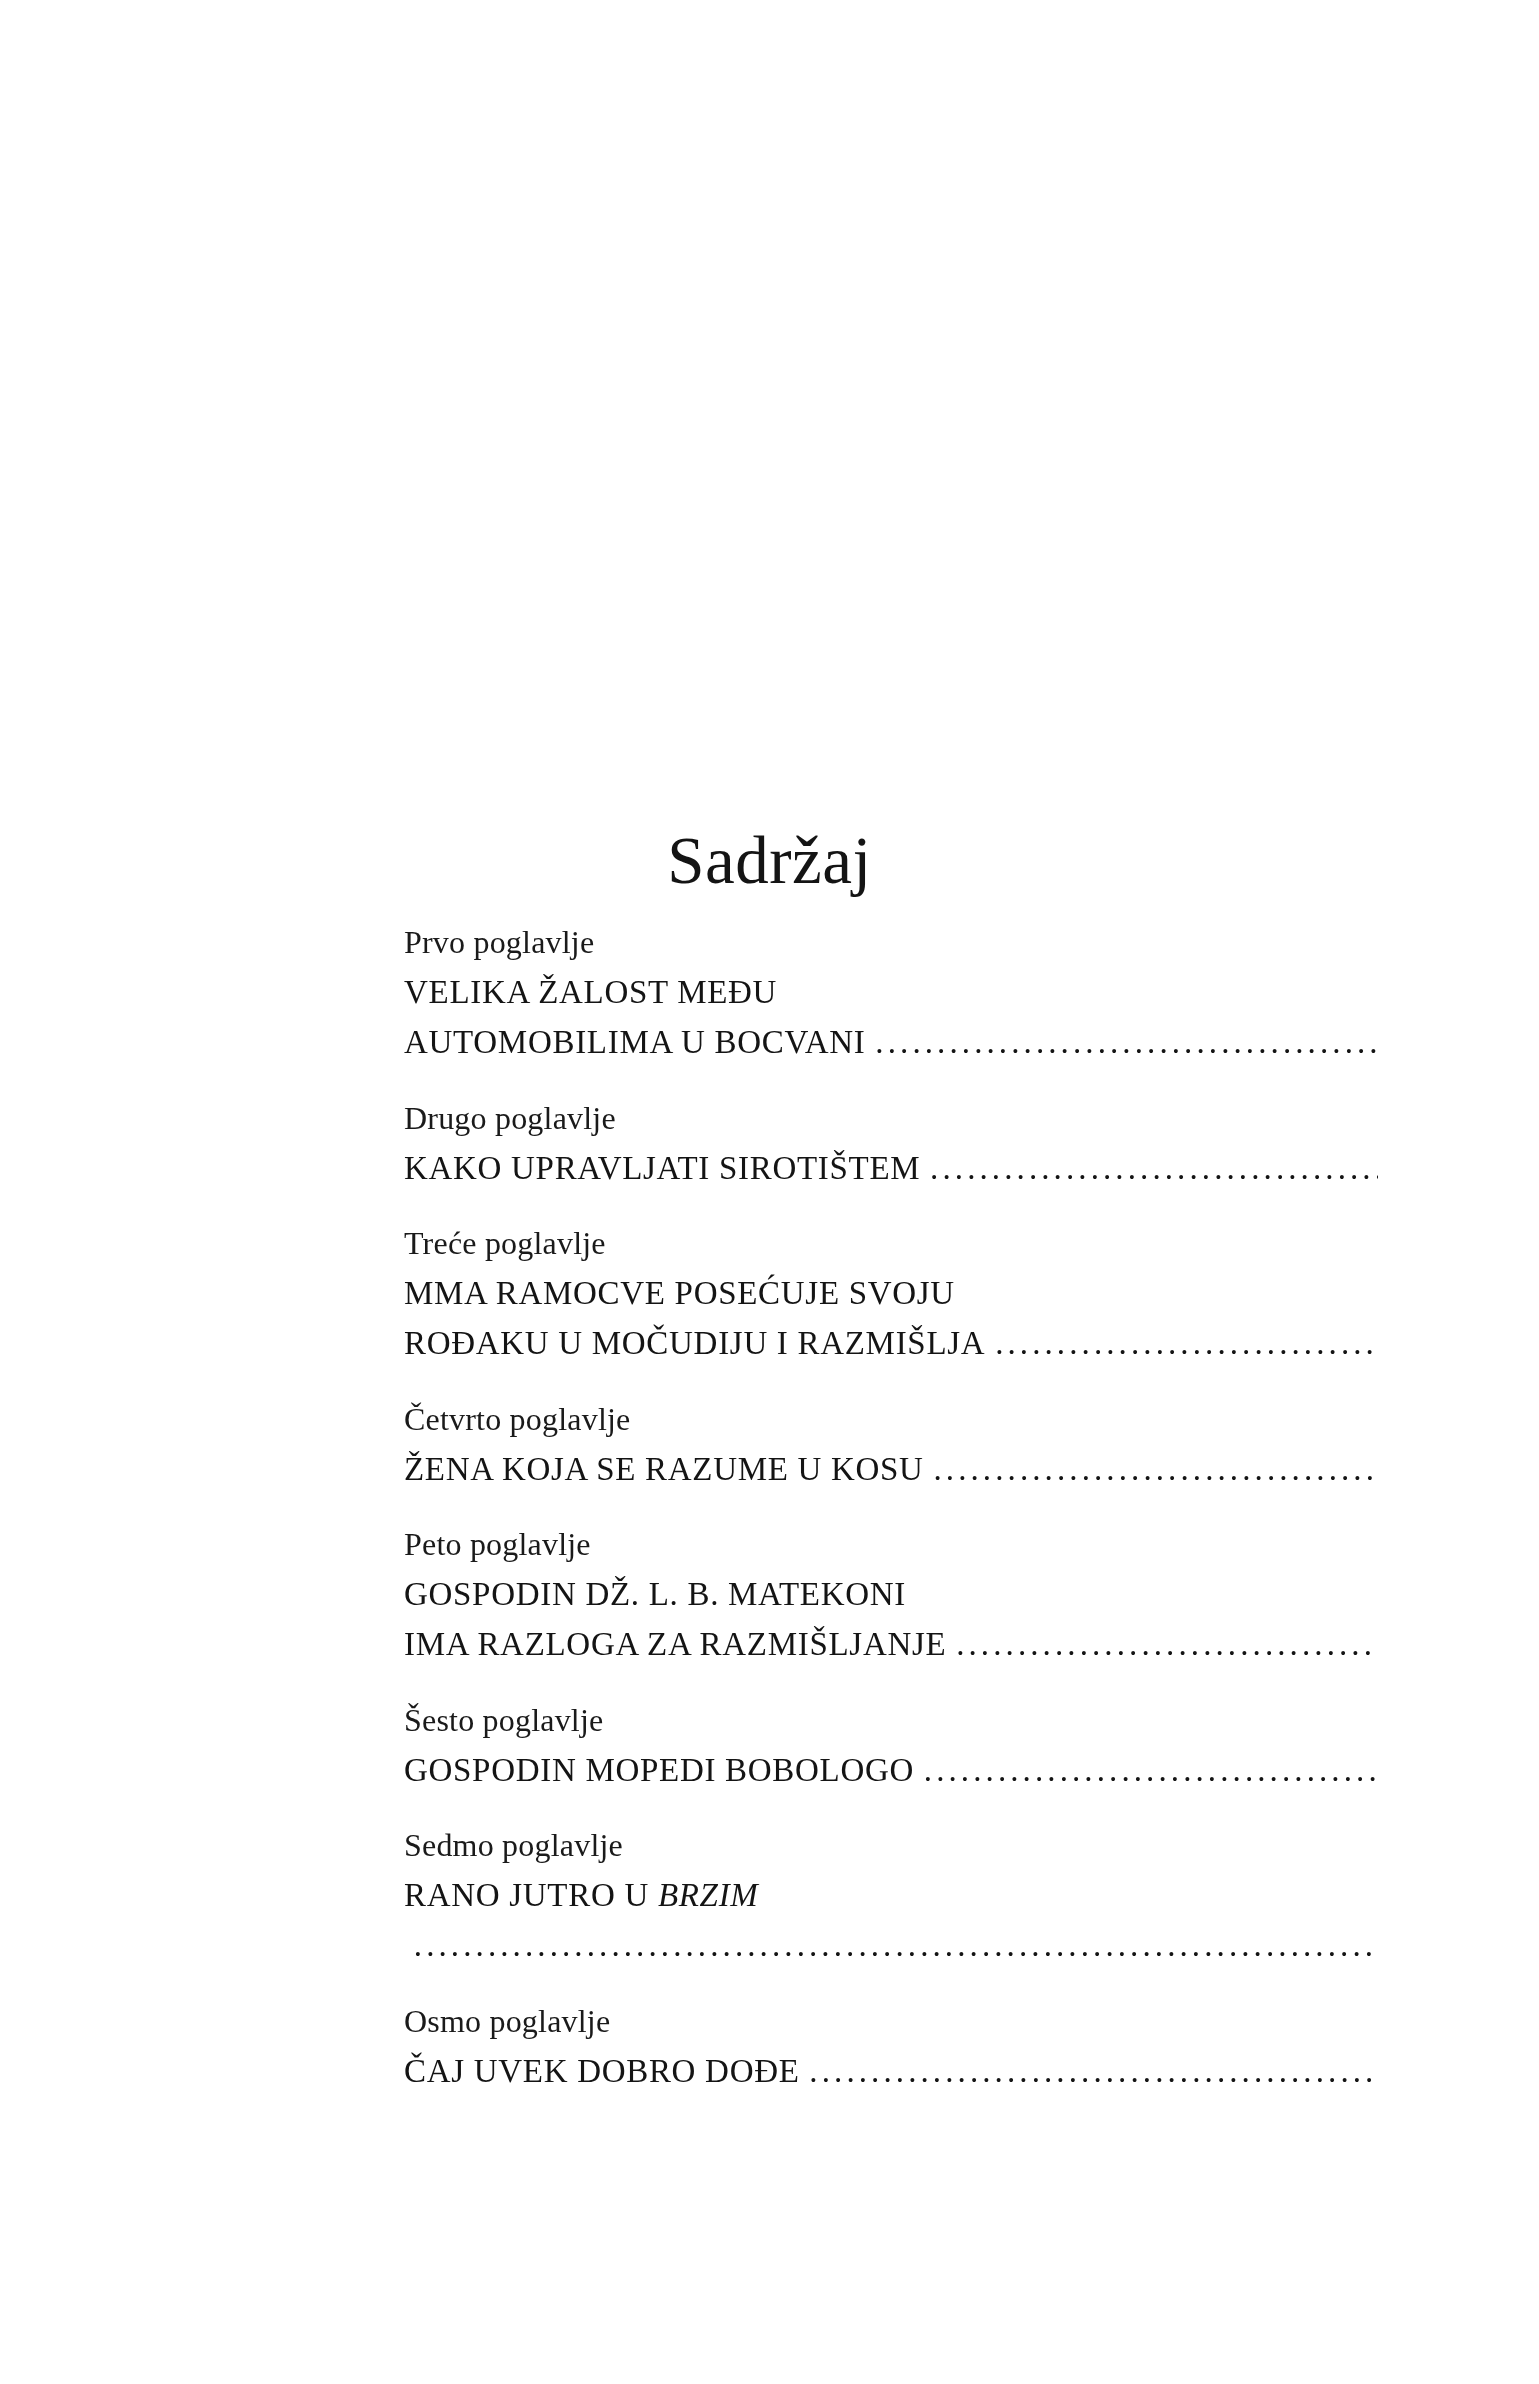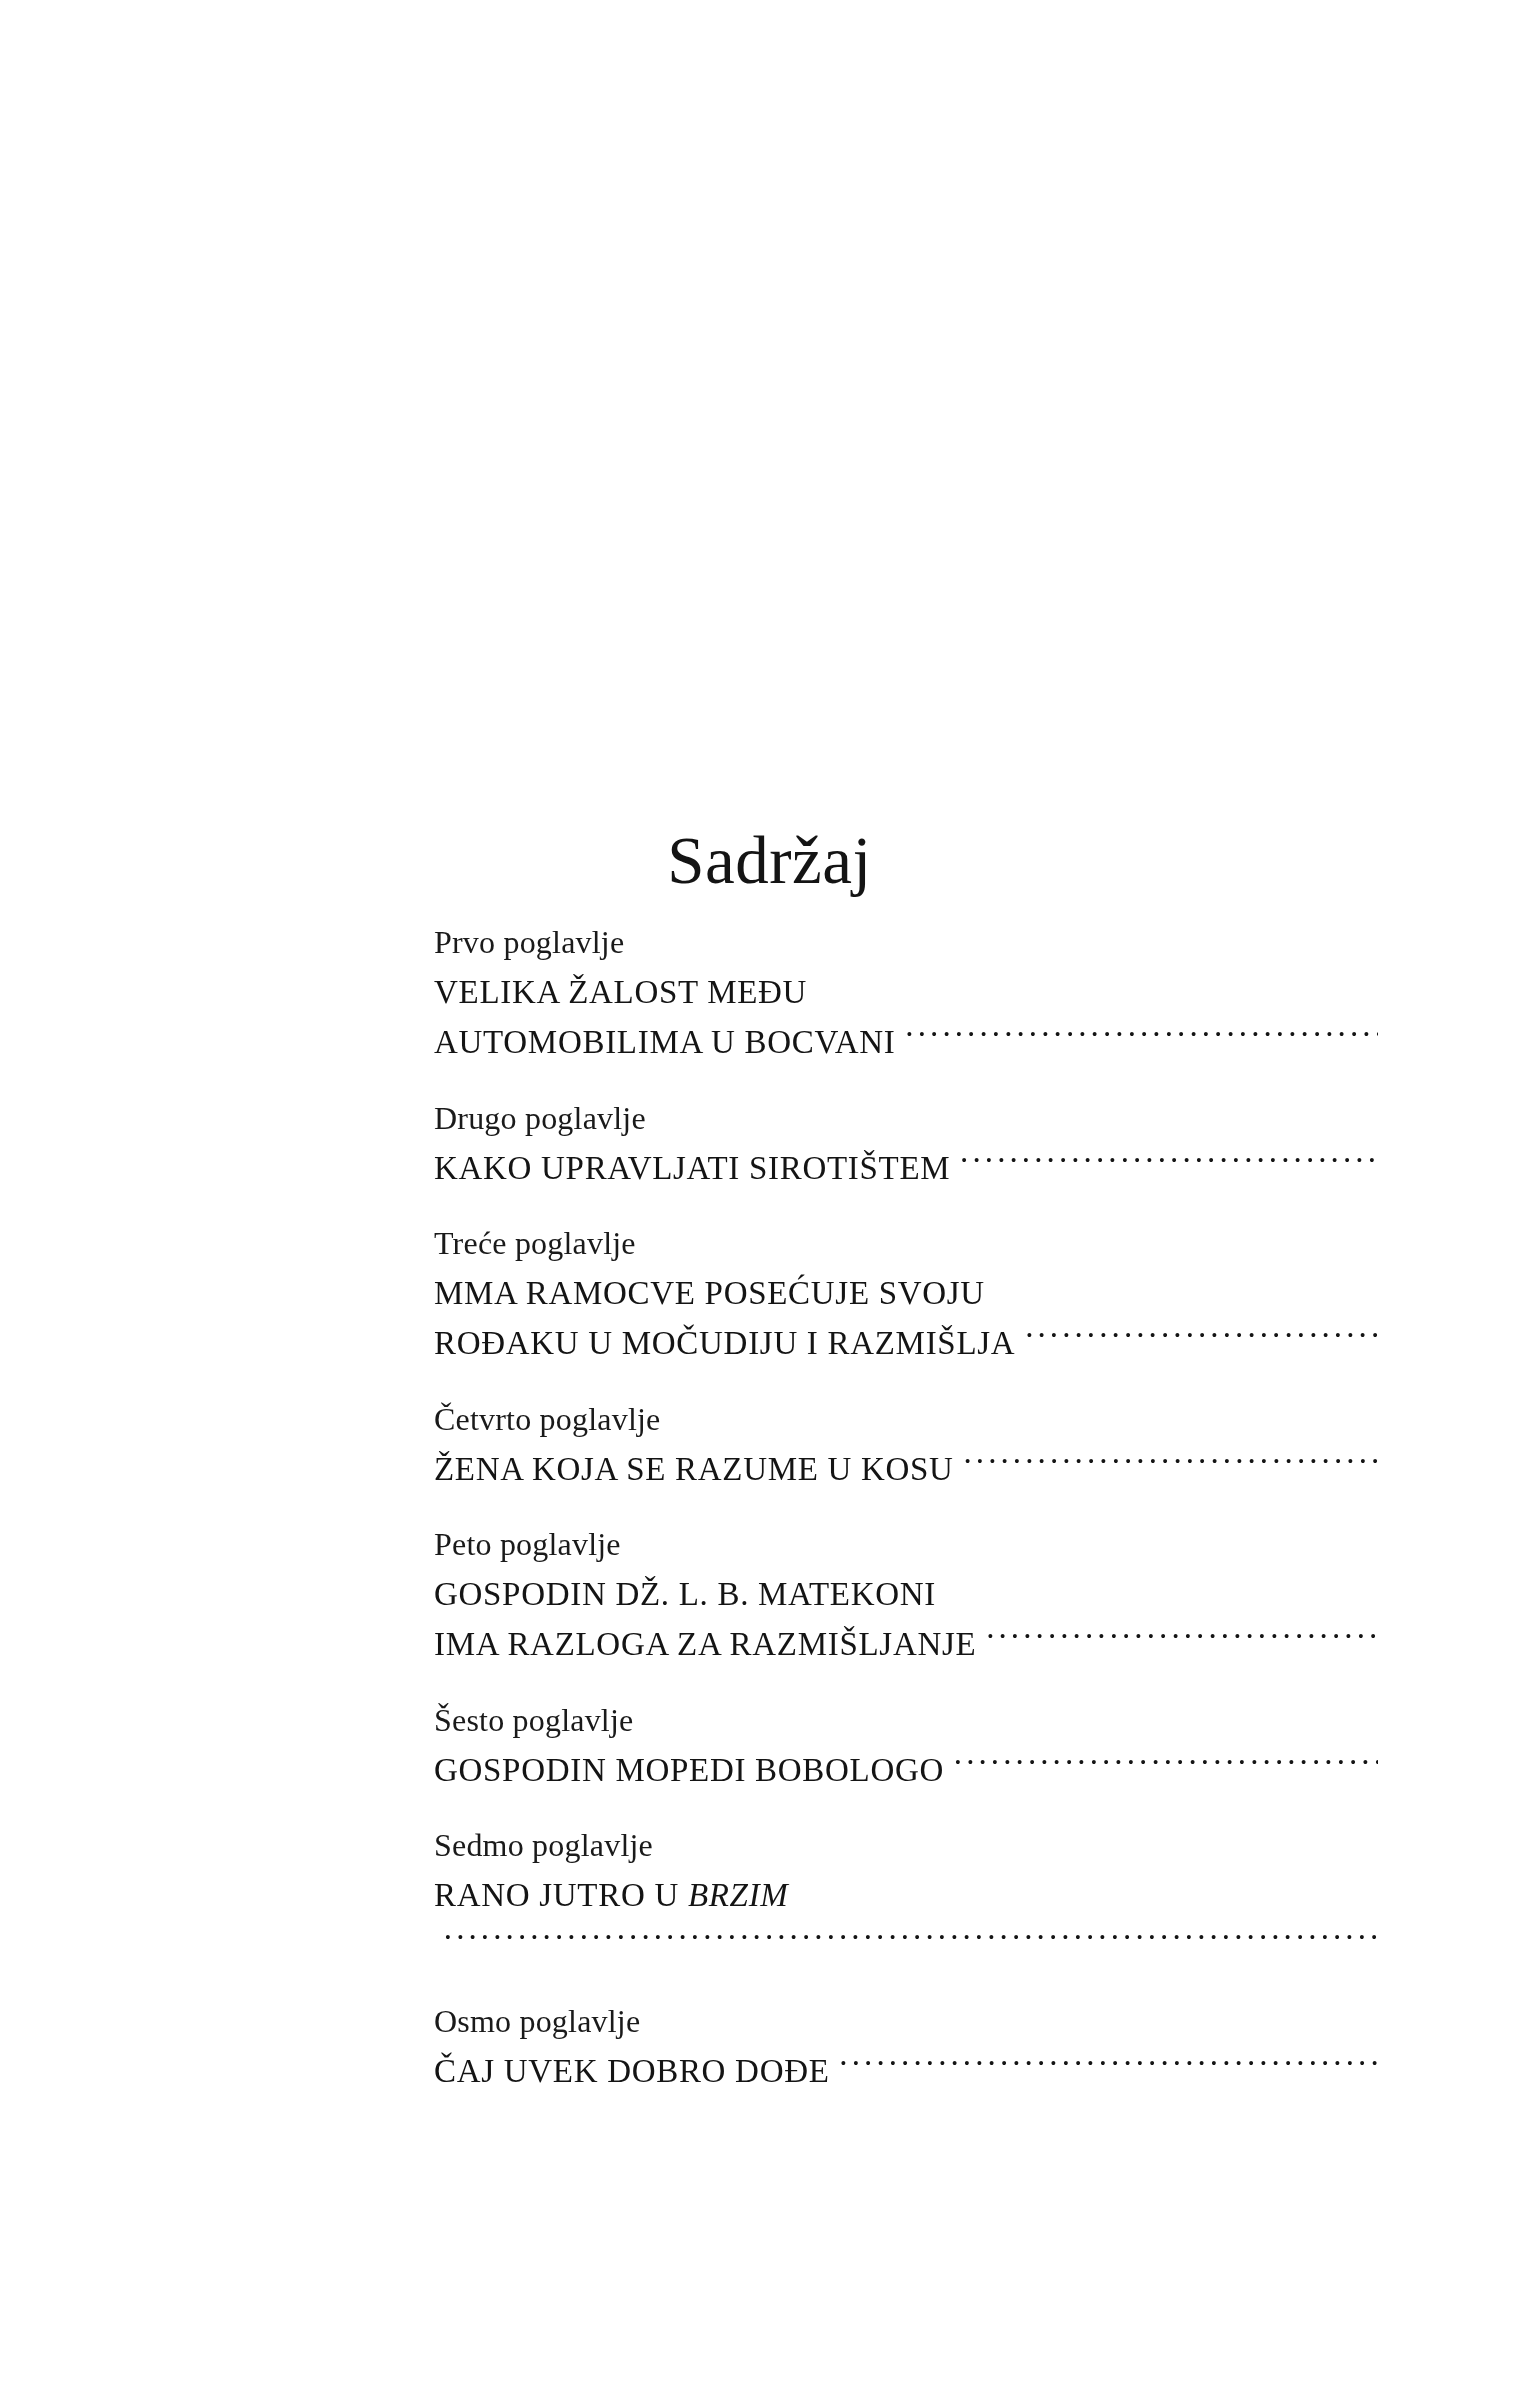--- a/index.html
+++ b/index.html
@@ -39,21 +39,20 @@
   
   .toc-list {
     position: absolute;
     left: 243px;
     top: 917px;
     width: 1080px;
   }
 
   .toc-entry {
     margin-bottom: 25.5px;
-    margin-left: 30px;
   }
   .toc-entry:last-child {
     margin-bottom: 0;
   }
 
   .entry-label {
     font-size: 32px;
     font-weight: 400;
     line-height: 50px;
     letter-spacing: 0.2px;
@@ -67,21 +66,21 @@
     font-weight: 400;
     line-height: 50px;
     letter-spacing: 0.7px;
     color: #141414;
     white-space: nowrap;
   }
 
   
   .title-line.with-leader {
     display: flex;
-    align-items: flex-start;
+    align-items: flex-end;
     width: 100%;
     white-space: nowrap;
   }
 
   .title-text {
     flex: 0 0 auto;
     white-space: nowrap;
   }
 
   .leader {

